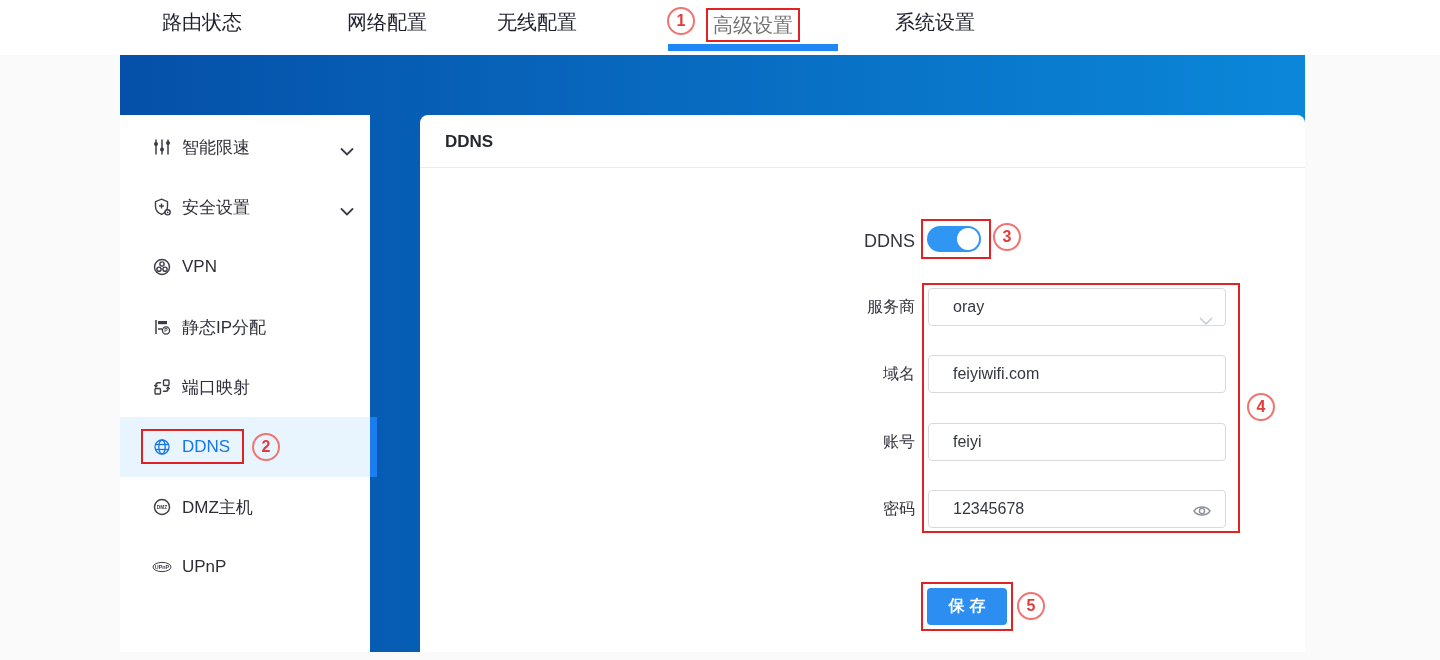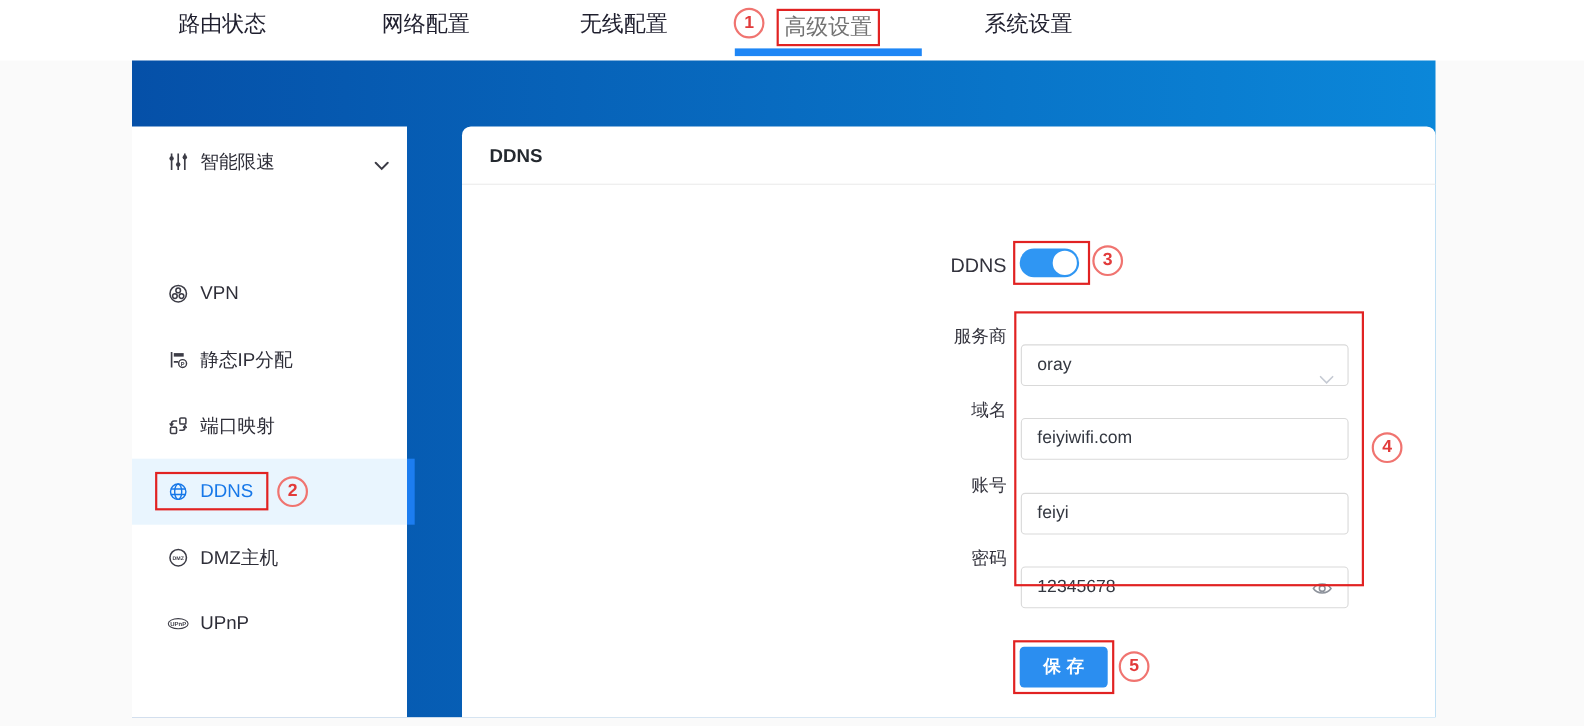--- a/index.html
+++ b/index.html
@@ -41,39 +41,39 @@
   .main-divider { position:absolute; left:0; top:52px; width:885px; height:1px; background:#ececec; }
 
   .form-label { position:absolute; right:390px; font-size:16px; color:#33333d; line-height:24px; white-space:nowrap; }
   .form-label.toggle-lab { font-size:18px; line-height:26px; }
 
   .toggle { position:absolute; left:507px; top:111px; width:54px; height:26px; border-radius:13px;
             background:#2f96f3; cursor:pointer; }
   .toggle .knob { position:absolute; right:2px; top:2px; width:22px; height:22px; border-radius:50%; background:#ffffff; }
 
   .field { position:absolute; left:508px; width:298px; height:38px; border:1px solid #d9d9d9; border-radius:4px;
-           background:#ffffff; font-size:16px; color:#333740; line-height:36px; padding-left:14px; cursor:text;margin-top:25px; }
+           background:#ffffff; font-size:16px; color:#333740; line-height:36px; padding-left:24px; cursor:text; }
   .field .chev-sel { position:absolute; right:12px; top:14px; width:14px; height:9px; }
   .field .eye { position:absolute; right:12px; top:8px; width:22px; height:22px; cursor:pointer; }
 
   .save-btn { position:absolute; left:507px; top:473px; width:80px; height:37px; background:#2b8ef0; border:none;
               border-radius:4px; color:#ffffff; font-size:16px; font-weight:700; letter-spacing:5px;
               text-indent:5px; cursor:pointer; font-family:inherit; }
 
   .red-box { position:absolute; border:2px solid #e12222; pointer-events:none; }
 </style>
 </head>
 <body>
 
 <div class="stage">
 
   <div class="nav-bar">
     <div class="nav-tab" style="left:202px">路由状态</div>
     <div class="nav-tab" style="left:387px">网络配置</div>
-    <div class="nav-tab" style="left:567px">无线配置</div>
+    <div class="nav-tab" style="left:537px">无线配置</div>
     <div class="nav-tab active" style="left:753px">
       <span class="tab-box">高级设置</span>
     </div>
     <div class="nav-tab" style="left:935px">系统设置</div>
     <div class="circ-num" style="left:667px; top:7px;">1</div>
     <div class="tab-underline"></div>
   </div>
 
   <div class="blue-region">
 
@@ -91,20 +91,37 @@
           </svg>
         </span>
         <span class="s-label">智能限速</span>
         <span class="s-chev">
           <svg width="14" height="9" viewBox="0 0 14 9" fill="none" stroke="#3c3c46" stroke-width="1.8" stroke-linecap="round">
             <polyline points="1.5,1.5 7,7 12.5,1.5"></polyline>
           </svg>
         </span>
       </div>
 
+      <div class="side-item" style="top:62px">
+        <span class="s-icon">
+          <svg width="20" height="20" viewBox="0 0 20 20" fill="none" stroke="#3c3c46" stroke-width="1.4">
+            <path d="M9.5 2.2 L15.5 4.6 V9.5 C15.5 13.4 13 15.9 9.5 17.4 C6 15.9 3.5 13.4 3.5 9.5 V4.6 Z"></path>
+            <line x1="9.5" y1="6.5" x2="9.5" y2="11.5"></line>
+              <line x1="7" y1="9" x2="12" y2="9"></line>
+            <circle cx="15.6" cy="15.3" r="2.6" fill="#ffffff"></circle>
+              <circle cx="15.6" cy="15.3" r="0.9" fill="#3c3c46" stroke="none"></circle>
+          </svg>
+        </span>
+        <span class="s-label">安全设置</span>
+        <span class="s-chev">
+          <svg width="14" height="9" viewBox="0 0 14 9" fill="none" stroke="#3c3c46" stroke-width="1.8" stroke-linecap="round">
+            <polyline points="1.5,1.5 7,7 12.5,1.5"></polyline>
+          </svg>
+        </span>
+      </div>
 
       <div class="side-item" style="top:122px">
         <span class="s-icon">
           <svg width="20" height="20" viewBox="0 0 20 20" fill="none" stroke="#3c3c46" stroke-width="1.4">
             <circle cx="10" cy="10" r="7.5"></circle>
             <circle cx="10" cy="7" r="2.1"></circle>
               <circle cx="7" cy="12.2" r="2.1"></circle>
               <circle cx="13" cy="12.2" r="2.1"></circle>
           </svg>
         </span>

